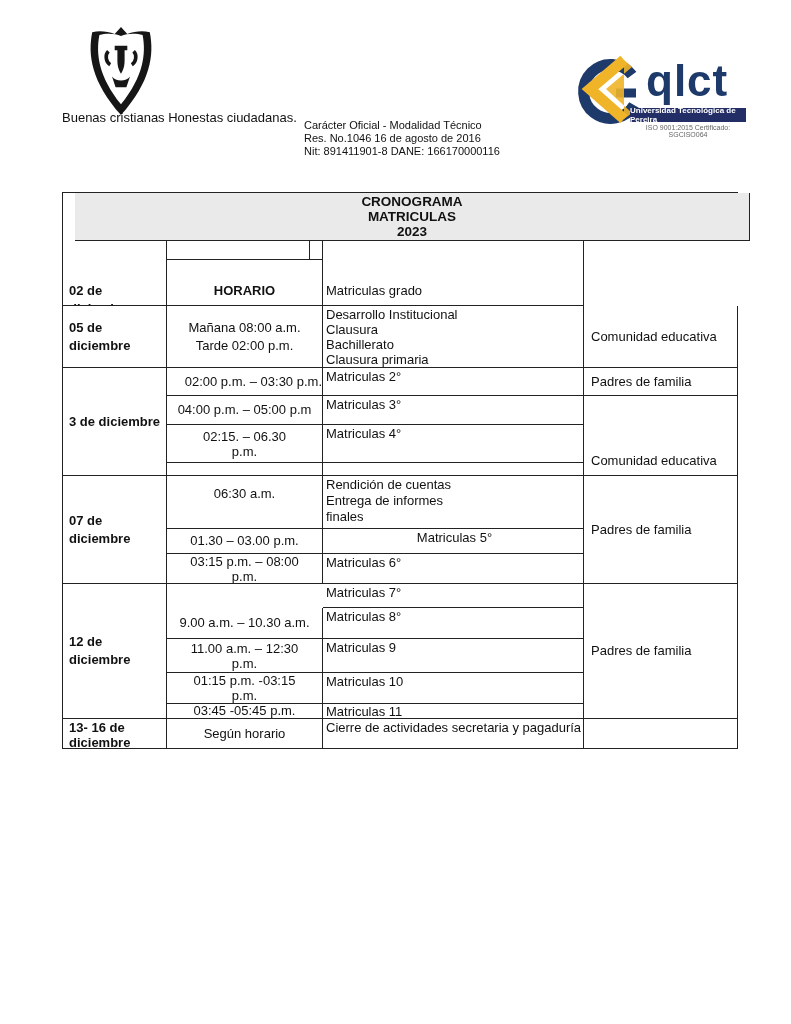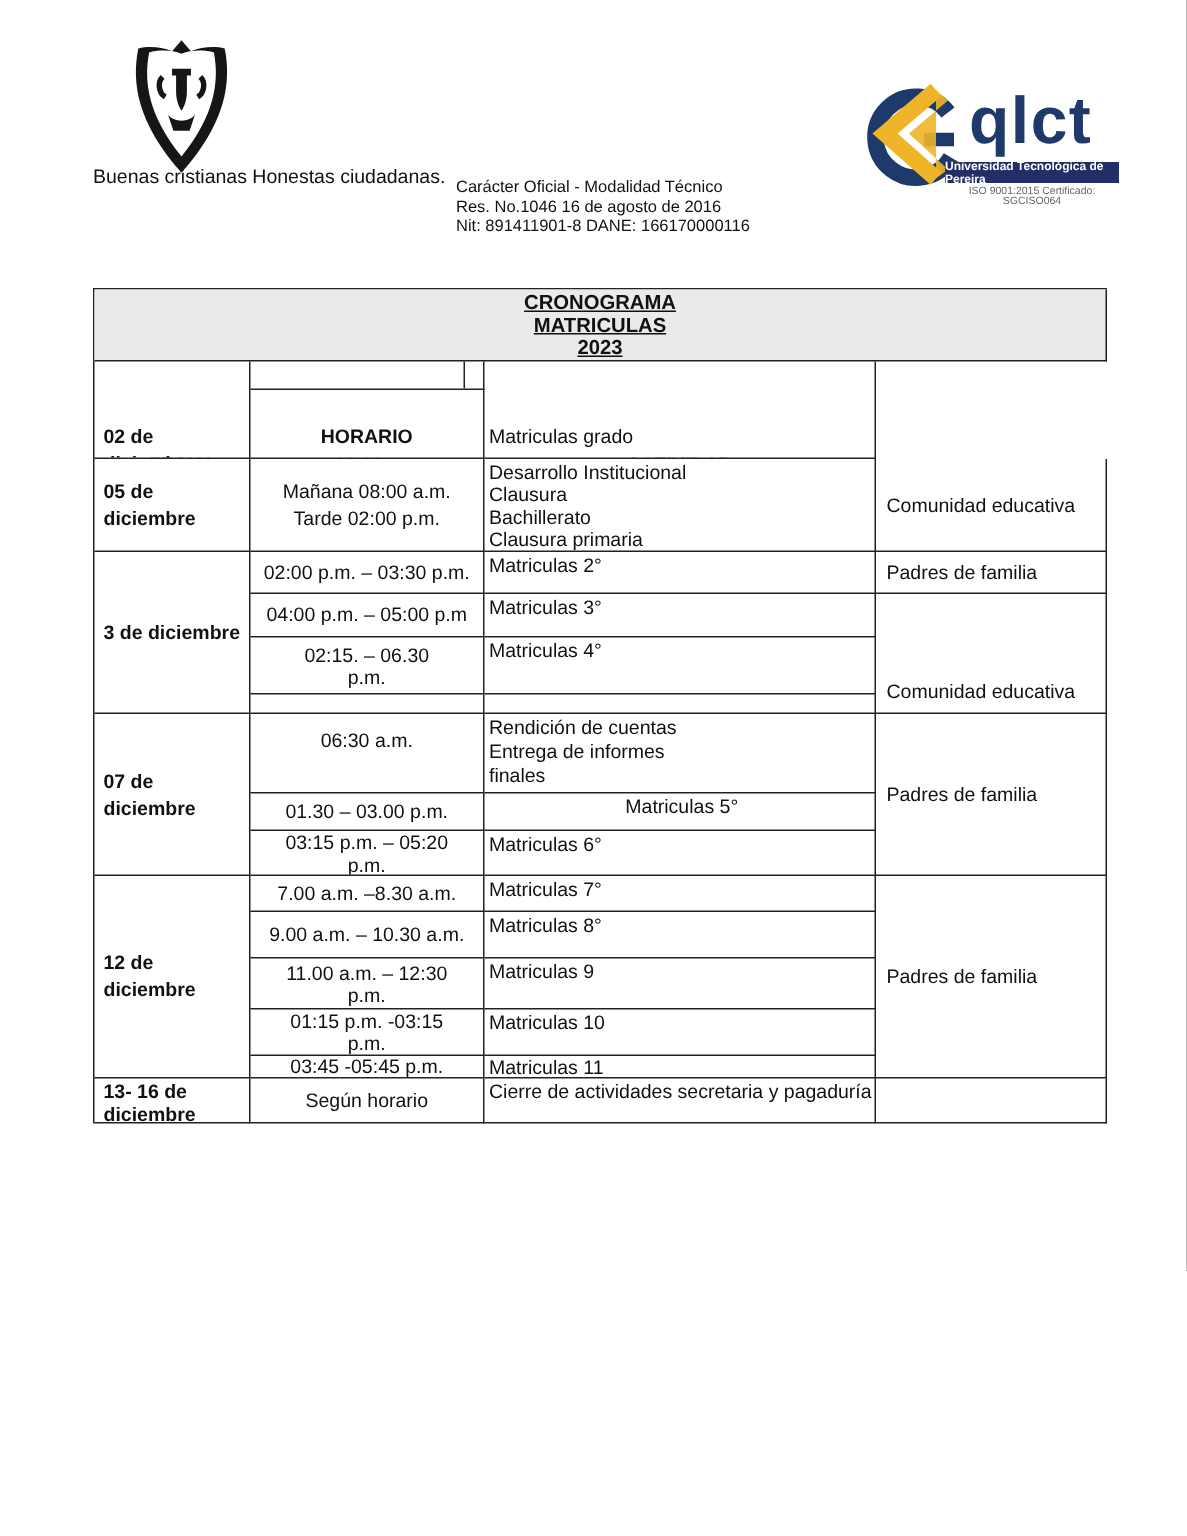--- a/index.html
+++ b/index.html
@@ -57,21 +57,21 @@
       <path d="M52 5 L18 34 L52 64" stroke="#f0b429" stroke-width="11" fill="none"></path>
       <path d="M52 5 L60 12 L34 34 L60 58 L52 64" fill="#f0b429" stroke="none" opacity="0.9"></path>
     </svg>
   </div>
   <div class="abs" id="wordmark">qlct</div>
   <div class="abs" id="banner">Universidad Tecnológica de Pereira</div>
   <div class="abs" id="iso">ISO 9001:2015 Certificado: SGCISO064</div>
 
   <div class="abs" id="tbl">
 
-    <div class="cell vc hc b" style="left:0;top:0;width:675px;height:48px;background:#eaeaea;font-size:13.5px;line-height:15px;text-decoration:underline;">CRONOGRAMA
+    <div class="cell vc hc b" style="left:12px;top:0;width:675px;height:48px;background:#eaeaea;font-size:13.5px;line-height:15px;">CRONOGRAMA
 MATRICULAS
 2023</div>
 
     <div class="cell" style="left:0;top:48px;width:104px;height:65px;padding-top:2px;line-height:19px;">
       <div class="ovl">
         <span class="b" style="left:6px;">02 de</span>
         <span class="b" style="left:36px;">FECHA</span>
       </div>
       <div class="b pl">diciembre</div>
     </div>
@@ -101,48 +101,47 @@
 diciembre</div>
     <div class="cell vc hc" style="left:104px;top:113px;width:156px;height:62px;line-height:18px;">Mañana 08:00 a.m.
 Tarde 02:00 p.m.</div>
     <div class="cell pa" style="left:260px;top:113px;width:261px;height:62px;line-height:15px;">Desarrollo Institucional
 Clausura
 Bachillerato
 Clausura primaria</div>
     <div class="cell vc pp" style="left:521px;top:113px;width:154px;height:62px;">Comunidad educativa</div>
 
     <div class="cell vc b pl" style="left:0;top:175px;width:104px;height:108px;">3 de diciembre</div>
-    <div class="cell vc hc" style="left:104px;top:175px;width:156px;height:28px;">02:00 p.m. – 03:30 p.m.</div>
+    <div class="cell vc hc" style="left:104px;top:175px;width:156px;height:28px;text-align:right;">02:00 p.m. – 03:30 p.m.</div>
     <div class="cell pa" style="left:260px;top:175px;width:261px;height:28px;">Matriculas 2°</div>
     <div class="cell vc hc" style="left:104px;top:203px;width:156px;height:29px;">04:00 p.m. – 05:00 p.m</div>
     <div class="cell pa" style="left:260px;top:203px;width:261px;height:29px;">Matriculas 3°</div>
     <div class="cell vc hc" style="left:104px;top:232px;width:156px;height:38px;line-height:15px;">02:15. – 06.30
 p.m.</div>
     <div class="cell pa" style="left:260px;top:232px;width:261px;height:38px;">Matriculas 4°</div>
     <div class="cell" style="left:104px;top:270px;width:156px;height:13px;"></div>
     <div class="cell" style="left:260px;top:270px;width:261px;height:13px;"></div>
     <div class="cell vc pp" style="left:521px;top:175px;width:154px;height:28px;">Padres de familia</div>
     <div class="cell pp" style="left:521px;top:203px;width:154px;height:80px;display:flex;flex-direction:column;justify-content:flex-end;padding-bottom:6px;">Comunidad educativa</div>
 
     <div class="cell vc b pl" style="left:0;top:283px;width:104px;height:108px;line-height:18px;">07 de
 diciembre</div>
     <div class="cell hc" style="left:104px;top:283px;width:156px;height:53px;padding-top:10px;">06:30 a.m.</div>
     <div class="cell pa" style="left:260px;top:283px;width:261px;height:53px;">Rendición de cuentas
 Entrega  de informes
 finales</div>
     <div class="cell vc hc" style="left:104px;top:336px;width:156px;height:25px;">01.30 – 03.00 p.m.</div>
     <div class="cell pa" style="left:260px;top:336px;width:261px;height:25px;text-align:center;">Matriculas 5°</div>
-    <div class="cell vc hc" style="left:104px;top:361px;width:156px;height:30px;line-height:15px;">03:15 p.m. – 05:20
+    <div class="cell vc hc" style="left:104px;top:361px;width:156px;height:30px;line-height:15px;">03:15 p.m. – 08:00
 p.m.</div>
     <div class="cell pa" style="left:260px;top:361px;width:261px;height:30px;">Matriculas 6°</div>
     <div class="cell vc pp" style="left:521px;top:283px;width:154px;height:108px;">Padres de familia</div>
 
     <div class="cell vc b pl" style="left:0;top:391px;width:104px;height:135px;line-height:18px;">12 de
 diciembre</div>
-    <div class="cell vc hc" style="left:104px;top:391px;width:156px;height:24px;">7.00 a.m. –8.30 a.m.</div>
     <div class="cell pa" style="left:260px;top:391px;width:261px;height:24px;">Matriculas 7°</div>
     <div class="cell vc hc" style="left:104px;top:415px;width:156px;height:31px;">9.00 a.m. – 10.30 a.m.</div>
     <div class="cell pa" style="left:260px;top:415px;width:261px;height:31px;">Matriculas 8°</div>
     <div class="cell vc hc" style="left:104px;top:446px;width:156px;height:34px;line-height:15px;">11.00 a.m. – 12:30
 p.m.</div>
     <div class="cell pa" style="left:260px;top:446px;width:261px;height:34px;">Matriculas 9</div>
     <div class="cell vc hc" style="left:104px;top:480px;width:156px;height:31px;line-height:15px;">01:15 p.m. -03:15
 p.m.</div>
     <div class="cell pa" style="left:260px;top:480px;width:261px;height:31px;">Matriculas 10</div>
     <div class="cell vc hc" style="left:104px;top:511px;width:156px;height:15px;line-height:14px;">03:45 -05:45 p.m.</div>

